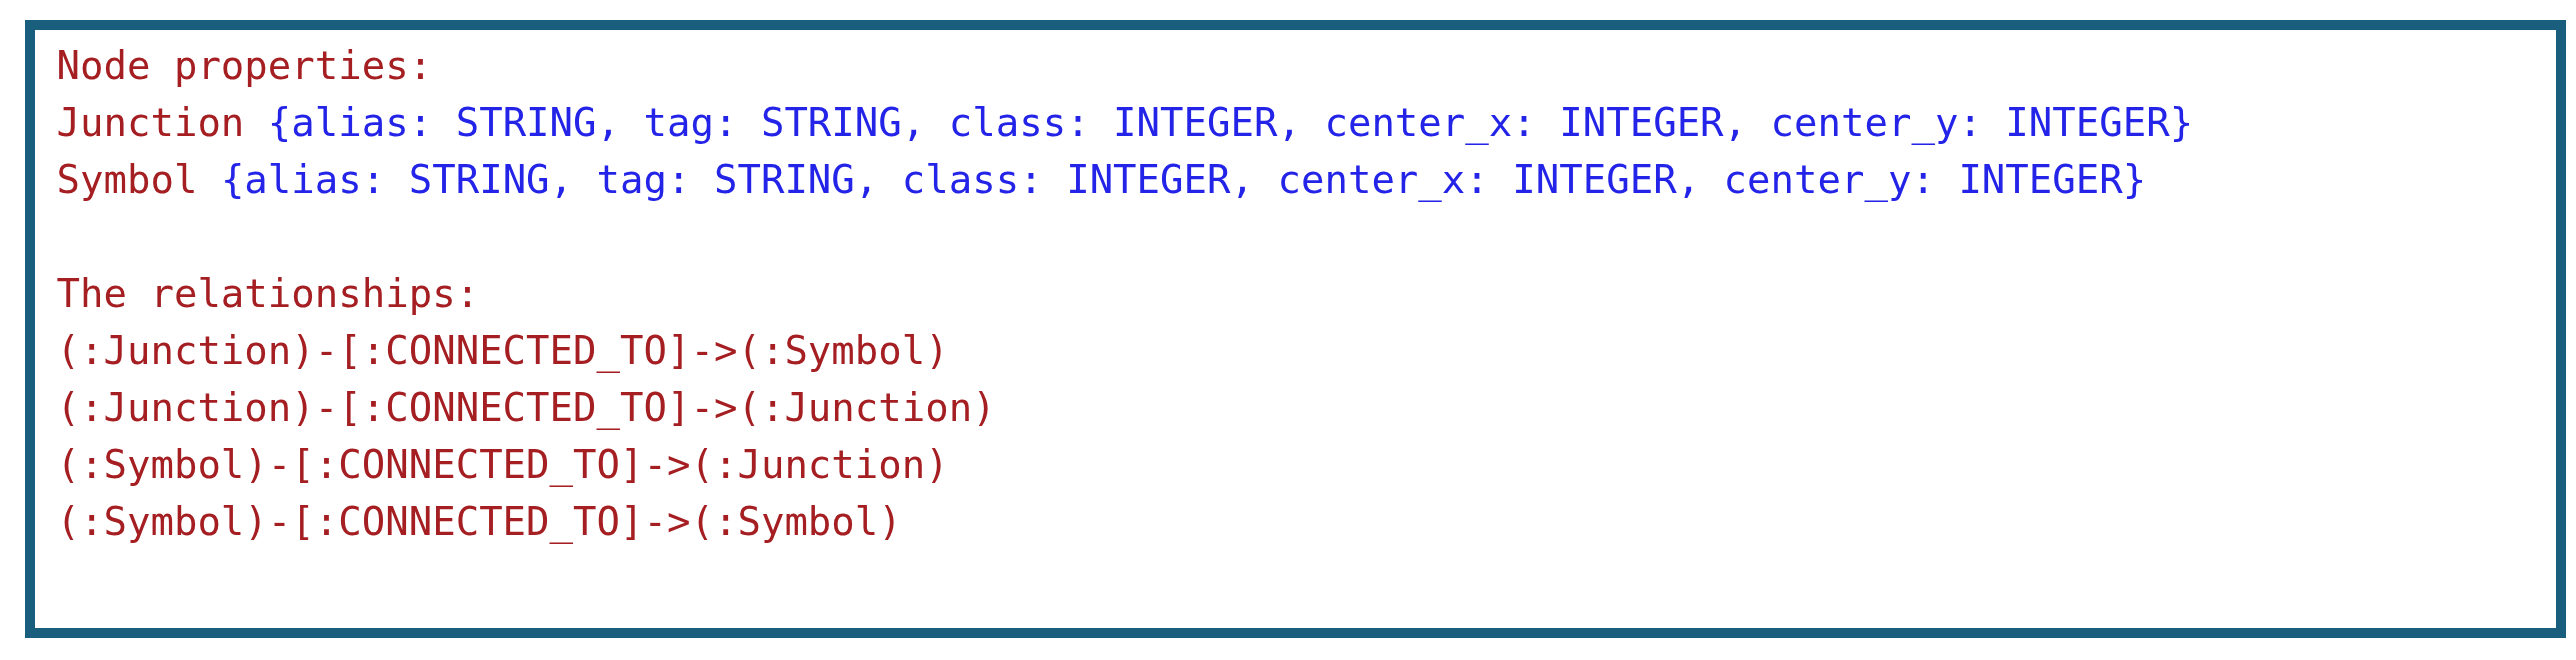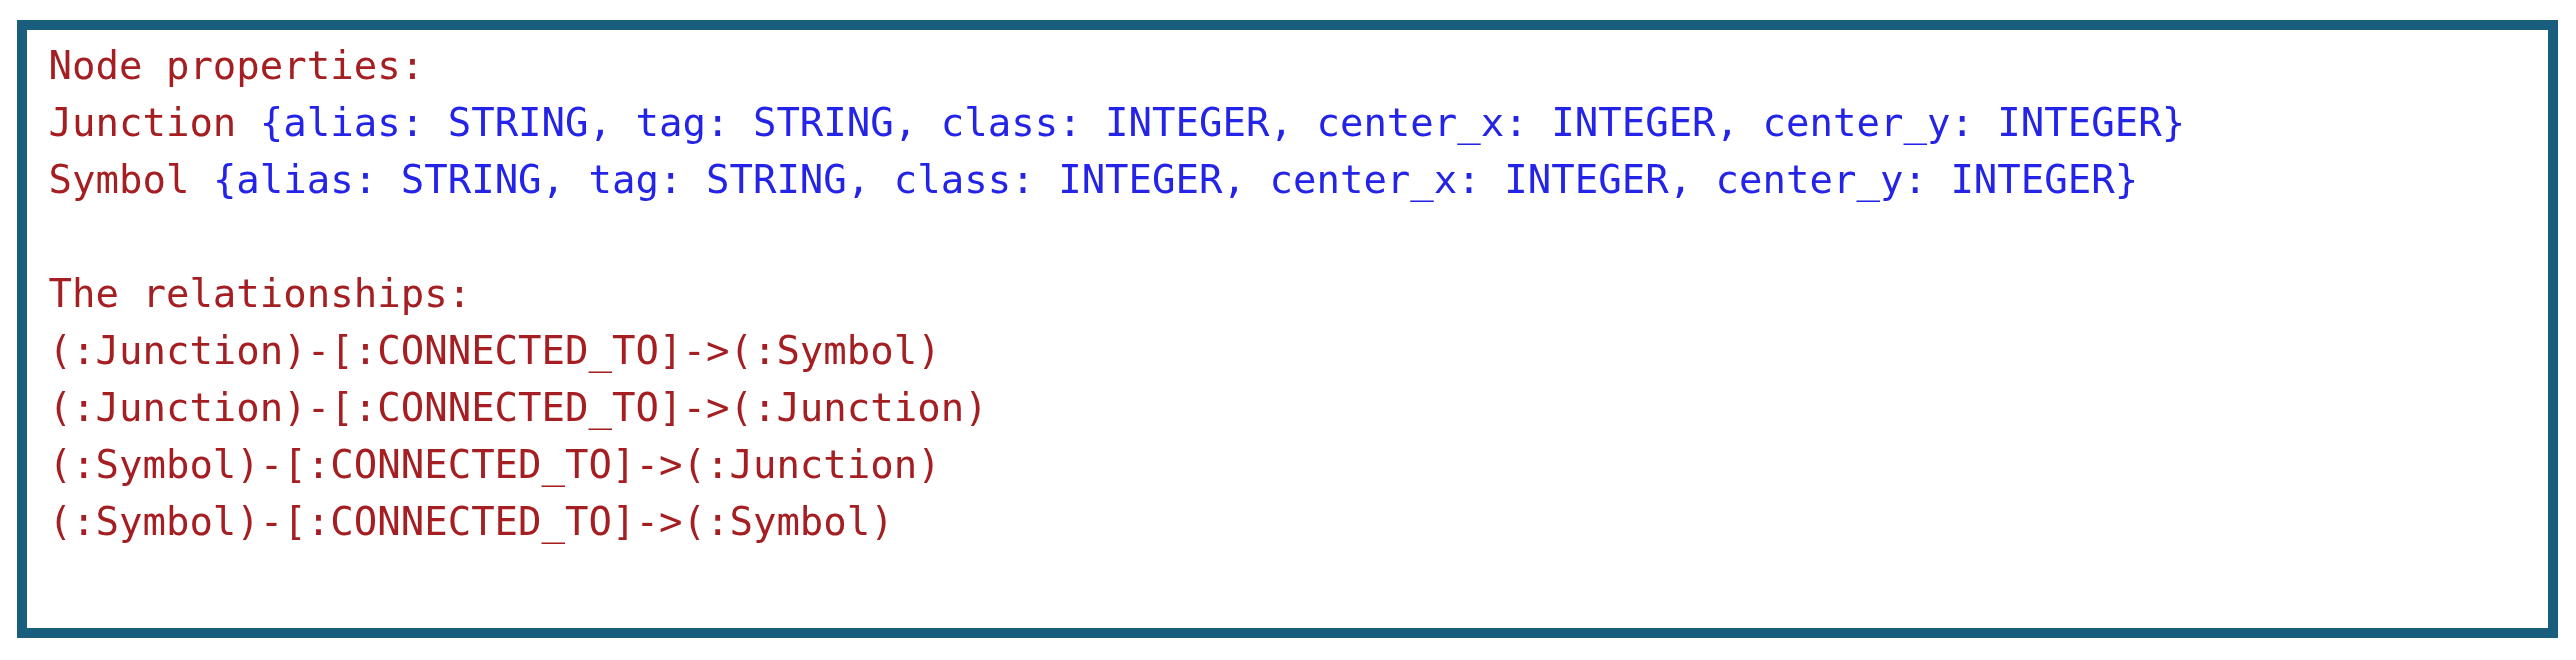--- a/index.html
+++ b/index.html
@@ -9,21 +9,21 @@
   }
   body {
     width: 2576px;
     height: 660px;
     position: relative;
     overflow: hidden;
     font-family: "DejaVu Sans Mono", "Liberation Mono", monospace;
   }
   .schema-frame {
     position: absolute;
-    left: 17px;
+    left: 25px;
     top: 20px;
     width: 2541px;
     height: 618px;
     box-sizing: border-box;
     border-style: solid;
     border-width: 10px;
     background: #ffffff;
   }
   .schema-code {
     margin: 0;

